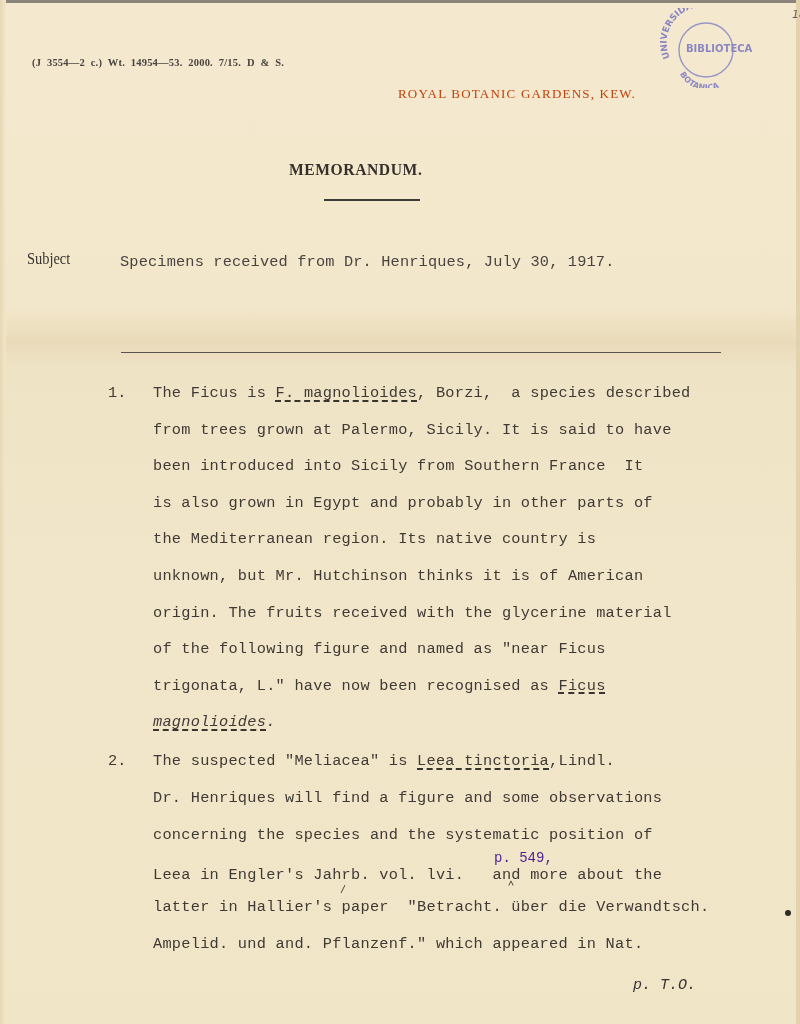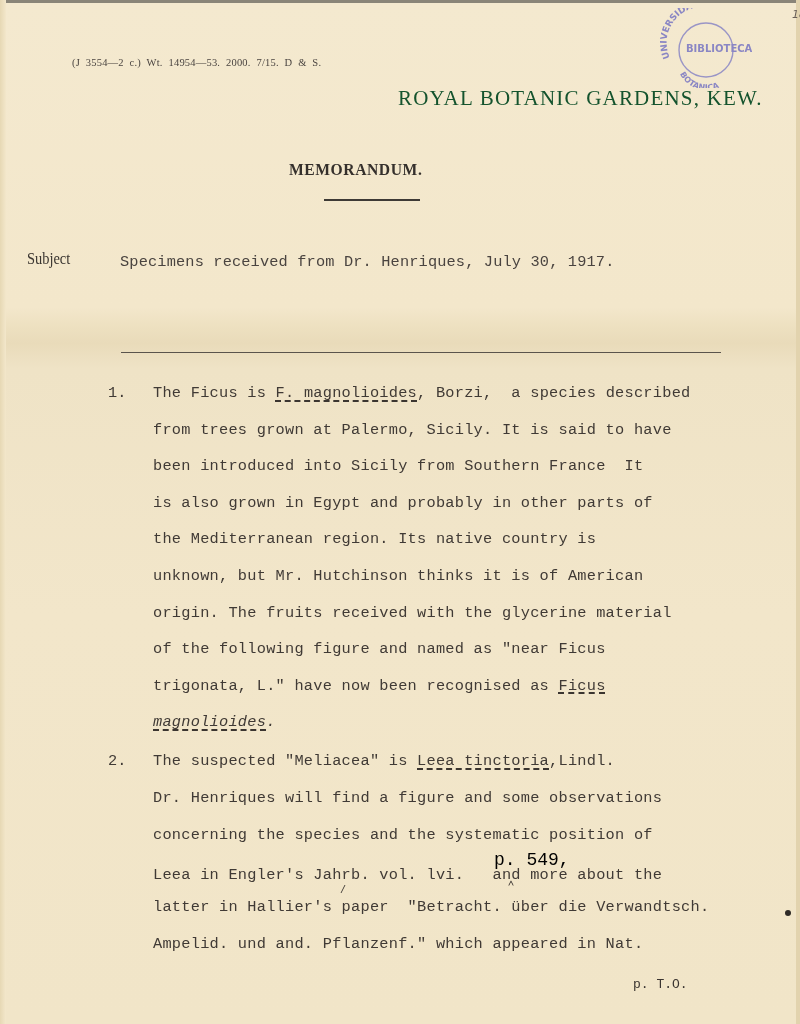--- a/index.html
+++ b/index.html
@@ -15,35 +15,34 @@
     background:
       linear-gradient(180deg, #f4e9cf 0%, #f3e7cb 30%, #ede0c0 32%, #e9dbba 33.5%, #efe3c6 36%, #f2e6ca 60%, #f1e5c8 100%);
   }
   .top-edge { position: absolute; left: 0; top: 0; width: 800px; height: 3px; background: #8a8578; }
   .left-edge { position: absolute; left: 0; top: 0; width: 6px; height: 1024px; background: linear-gradient(90deg,#e6d8b4,#f3e7cb); }
   .right-edge { position: absolute; right: 0; top: 0; width: 4px; height: 1024px; background: #e2d3ae; }
 
   .print-code {
     position: absolute; left: 32px; top: 57px;
     font-family: "Liberation Serif", "DejaVu Serif", serif;
-    font-size: 10.5px; font-weight: normal; color: #4a4440; letter-spacing: 0.2px;
+    font-size: 10.5px; font-weight: bold; color: #4a4440; letter-spacing: 0.2px;
     word-spacing: 3px;
-    margin-left: 40px;
   }
   .folio {
     position: absolute; left: 792px; top: 8px;
     font-family: "DejaVu Sans", sans-serif; font-size: 11px; color: #6a6058; font-style: italic;
   }
   .stamp {
     position: absolute; left: 660px; top: 8px; width: 92px; height: 80px;
   }
   .letterhead {
     position: absolute; left: 398px; top: 86px;
     font-family: "Liberation Serif", "DejaVu Serif", serif;
-    font-size: 21px; letter-spacing: 1.2px; color: #14532d; text-align: right;
+    font-size: 13px; letter-spacing: 1.2px; color: #c2410c; text-align: right;
   }
   .memo-title {
     position: absolute; left: 289px; top: 160px;
     font-family: "Liberation Serif", "DejaVu Serif", serif;
     font-size: 17px; font-weight: bold; letter-spacing: 0.6px; color: #35302c;
     transform: scaleX(0.92); transform-origin: left;
   }
   .memo-rule { position: absolute; left: 324px; top: 199px; width: 96px; height: 2px; background: #3e3a35; }
 
   .subject-label {
@@ -57,25 +56,25 @@
   }
   .divider { position: absolute; left: 121px; top: 352px; width: 600px; height: 1px; background: #5a544c; }
 
   .line {
     position: absolute; left: 153px;
     font-size: 15.3px; white-space: pre; color: #403a35; letter-spacing: 0.25px;
   }
   .num { position: absolute; left: 108px; font-size: 15.3px; color: #403a35; }
   .ul { text-decoration: underline; text-decoration-style: dashed; text-decoration-color: #3b3530; text-underline-offset: 3px; text-decoration-thickness: 1.5px; }
   .caret-note {
-    position: absolute; left: 494px; top: 850px; font-size: 18px; color: #000000; white-space: pre;
+    position: absolute; left: 494px; top: 850px; font-size: 14px; color: #4c1d95; white-space: pre;
   }
   .caret { position: absolute; left: 508px; top: 866px; font-size: 15px; color: #3a3430; }
   .tick1 { position: absolute; left: 340px; top: 885px; font-size: 10px; color: #3a3430; }
-  .pto { position: absolute; left: 633px; top: 977px; font-size: 13px; color: #3a3430; white-space: pre; }
+  .pto { position: absolute; left: 633px; top: 977px; font-size: 15px; color: #3a3430; white-space: pre; font-style: italic; }
   .bullet-dot { position: absolute; left: 785px; top: 910px; width: 6px; height: 6px; background: #2e2a26; border-radius: 50%; }
 </style>
 </head>
 <body>
 
 <div class="paper"></div>
 <div class="top-edge"></div>
 <div class="left-edge"></div>
 <div class="right-edge"></div>
 

